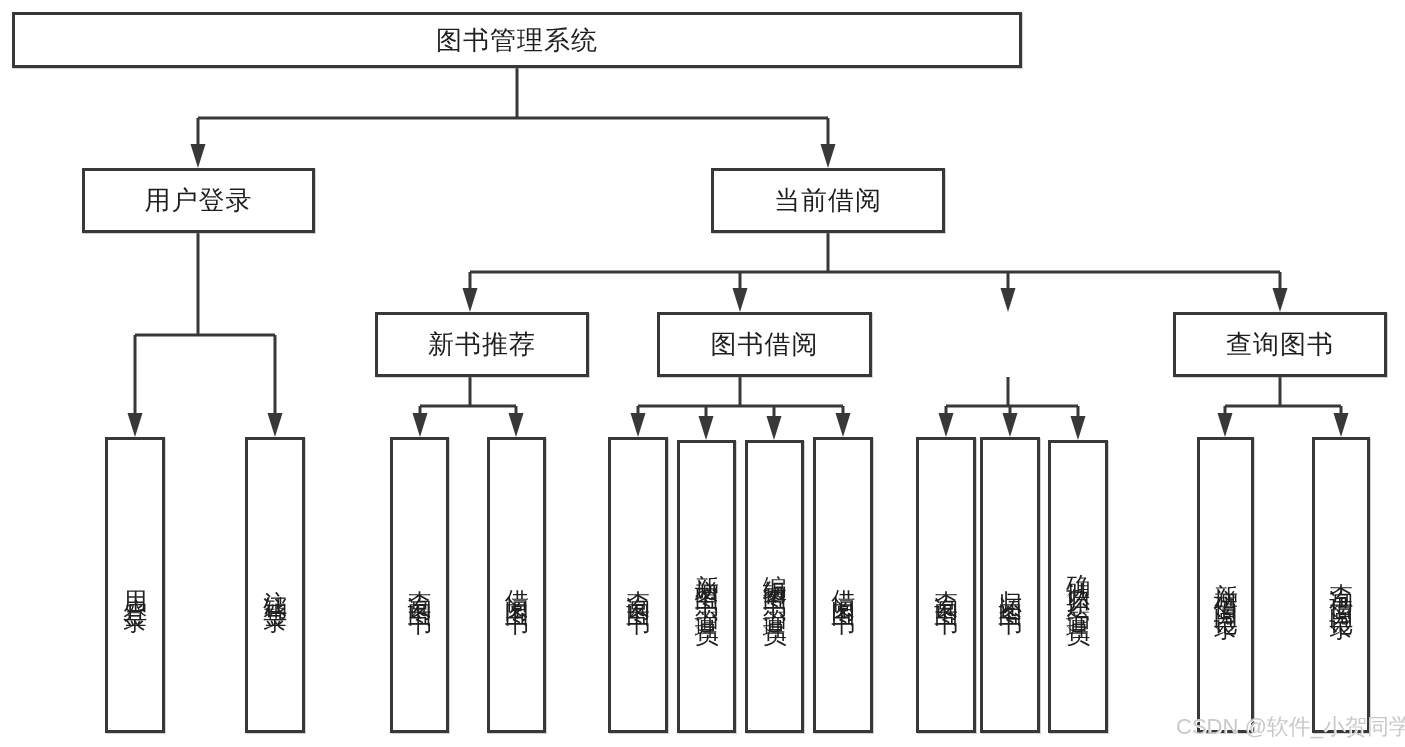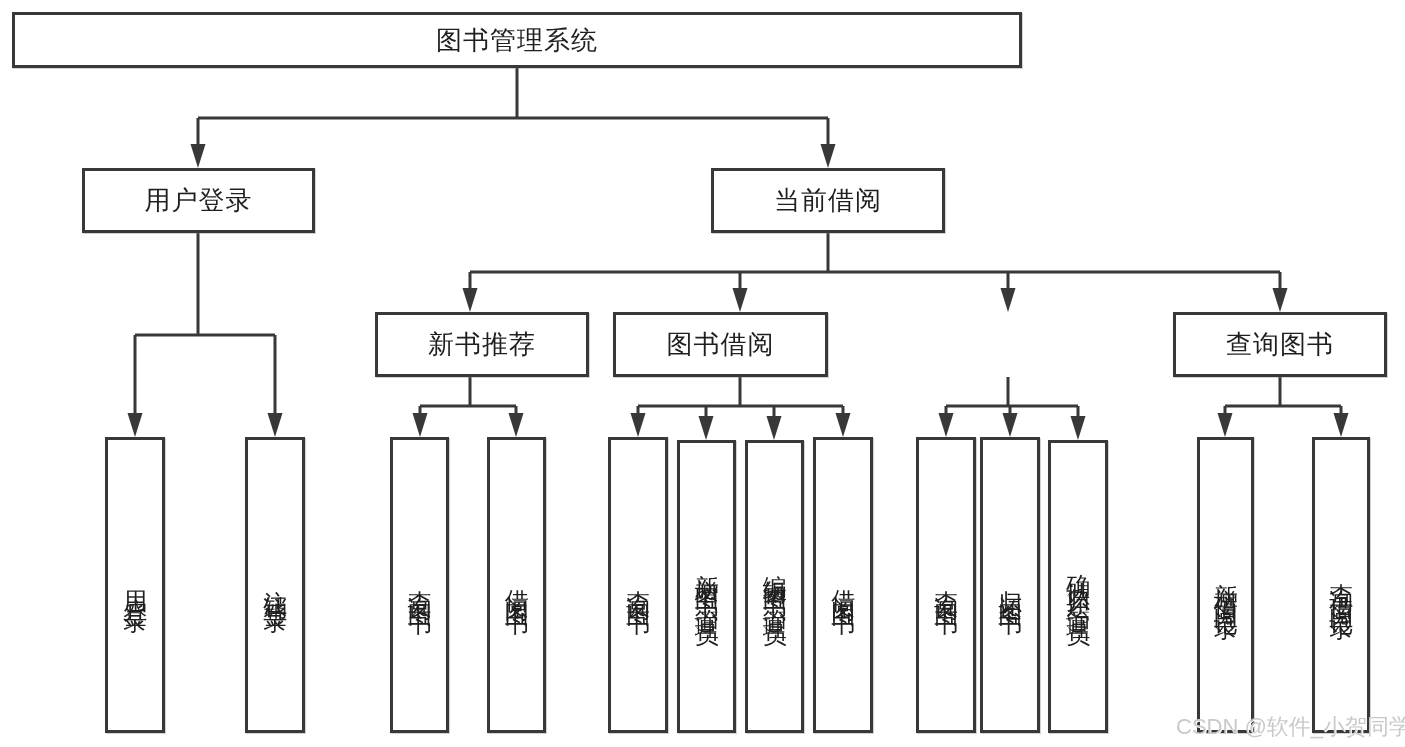--- a/index.html
+++ b/index.html
@@ -92,21 +92,21 @@
   <div class="box hbox" style="left:82px;top:168px;width:233px;height:65px;">
     <span>用户登录</span>
   </div>
   <div class="box hbox" style="left:711px;top:168px;width:234px;height:65px;">
     <span>当前借阅</span>
   </div>
 
   <div class="box hbox" style="left:363px;top:312px;width:214px;height:65px;margin-left:12px;">
     <span>新书推荐</span>
   </div>
-  <div class="box hbox" style="left:613px;top:312px;width:215px;height:65px;">
+  <div class="box hbox" style="left:657px;top:312px;width:215px;height:65px;">
     <span>图书借阅</span>
   </div>
   <div class="box hbox" style="left:1173px;top:312px;width:214px;height:65px;">
     <span>查询图书</span>
   </div>
 
   <div class="box vbox" style="left:105px;top:437px;width:60px;height:296px;">
     <span>用户登录</span>
   </div>
   <div class="box vbox" style="left:245px;top:437px;width:60px;height:296px;">

